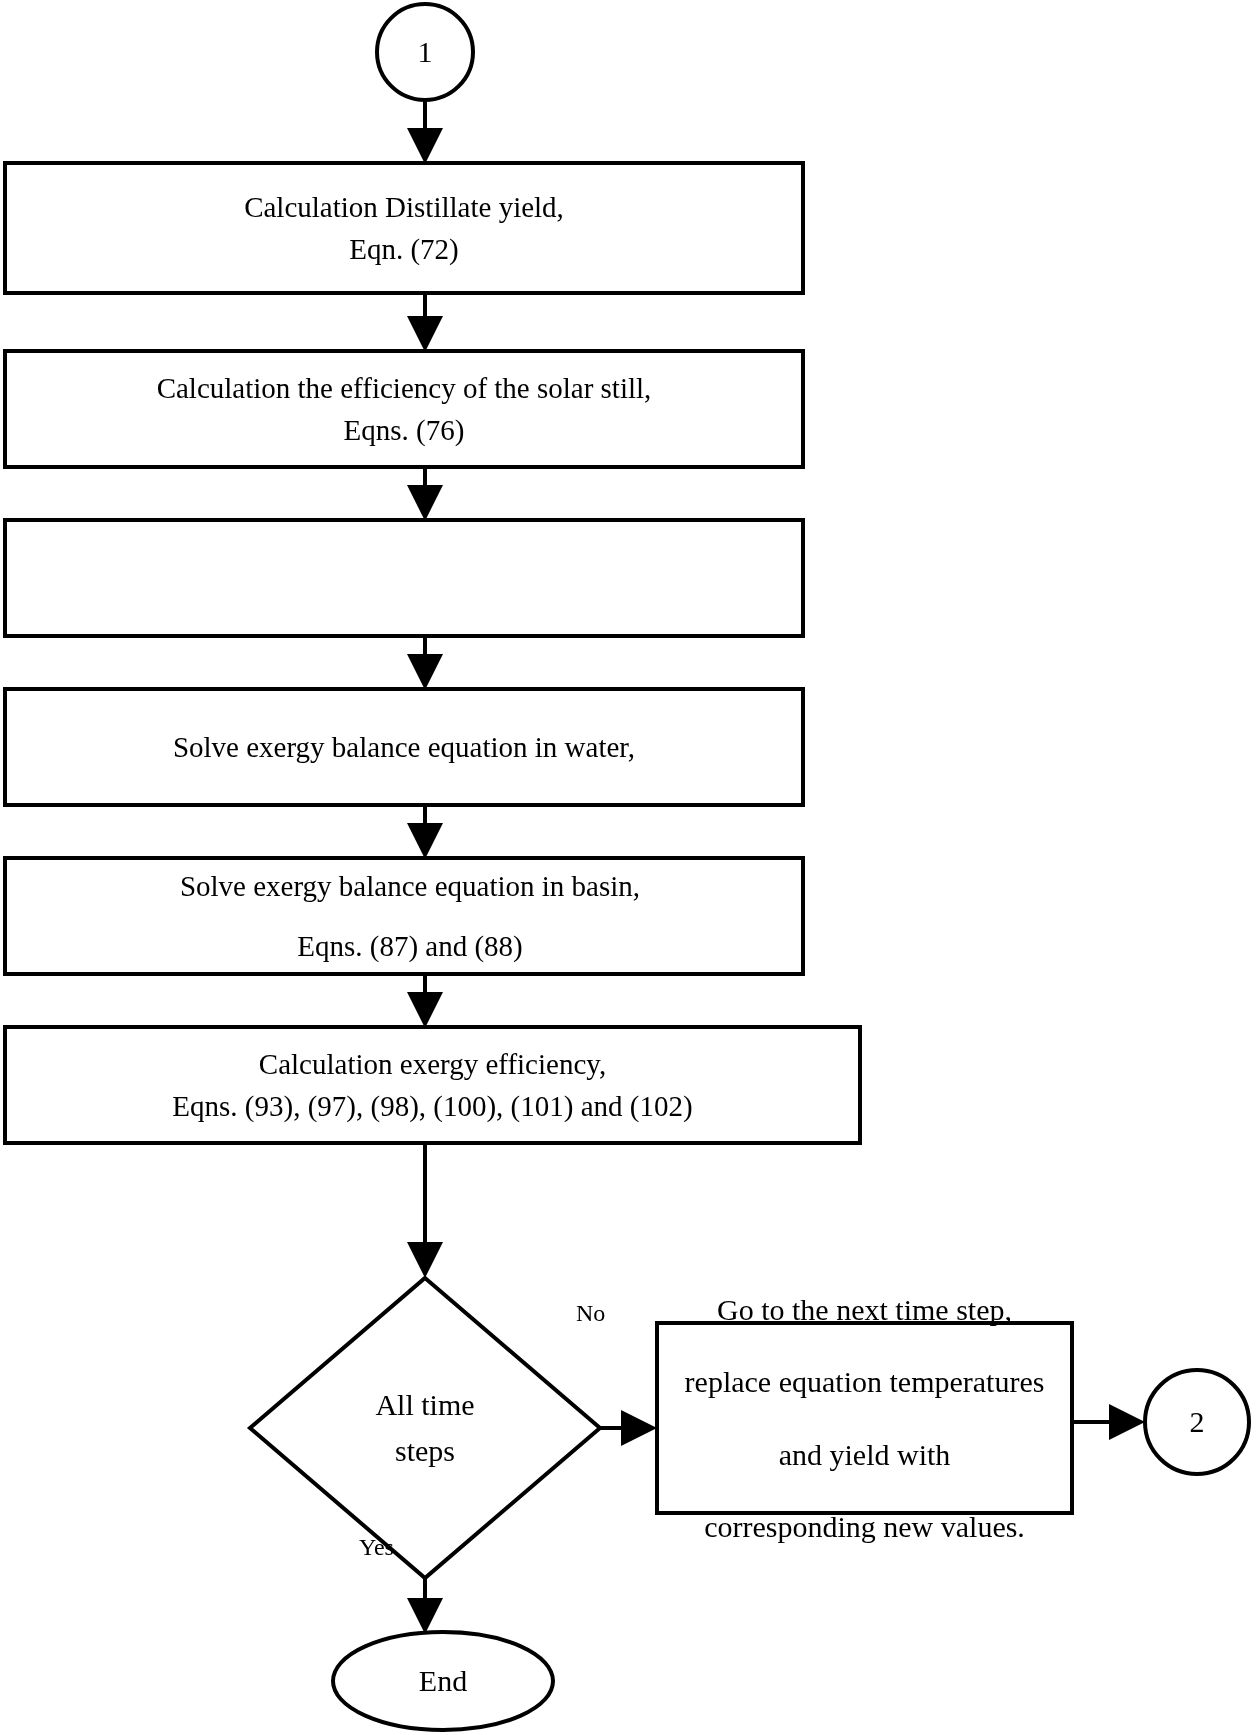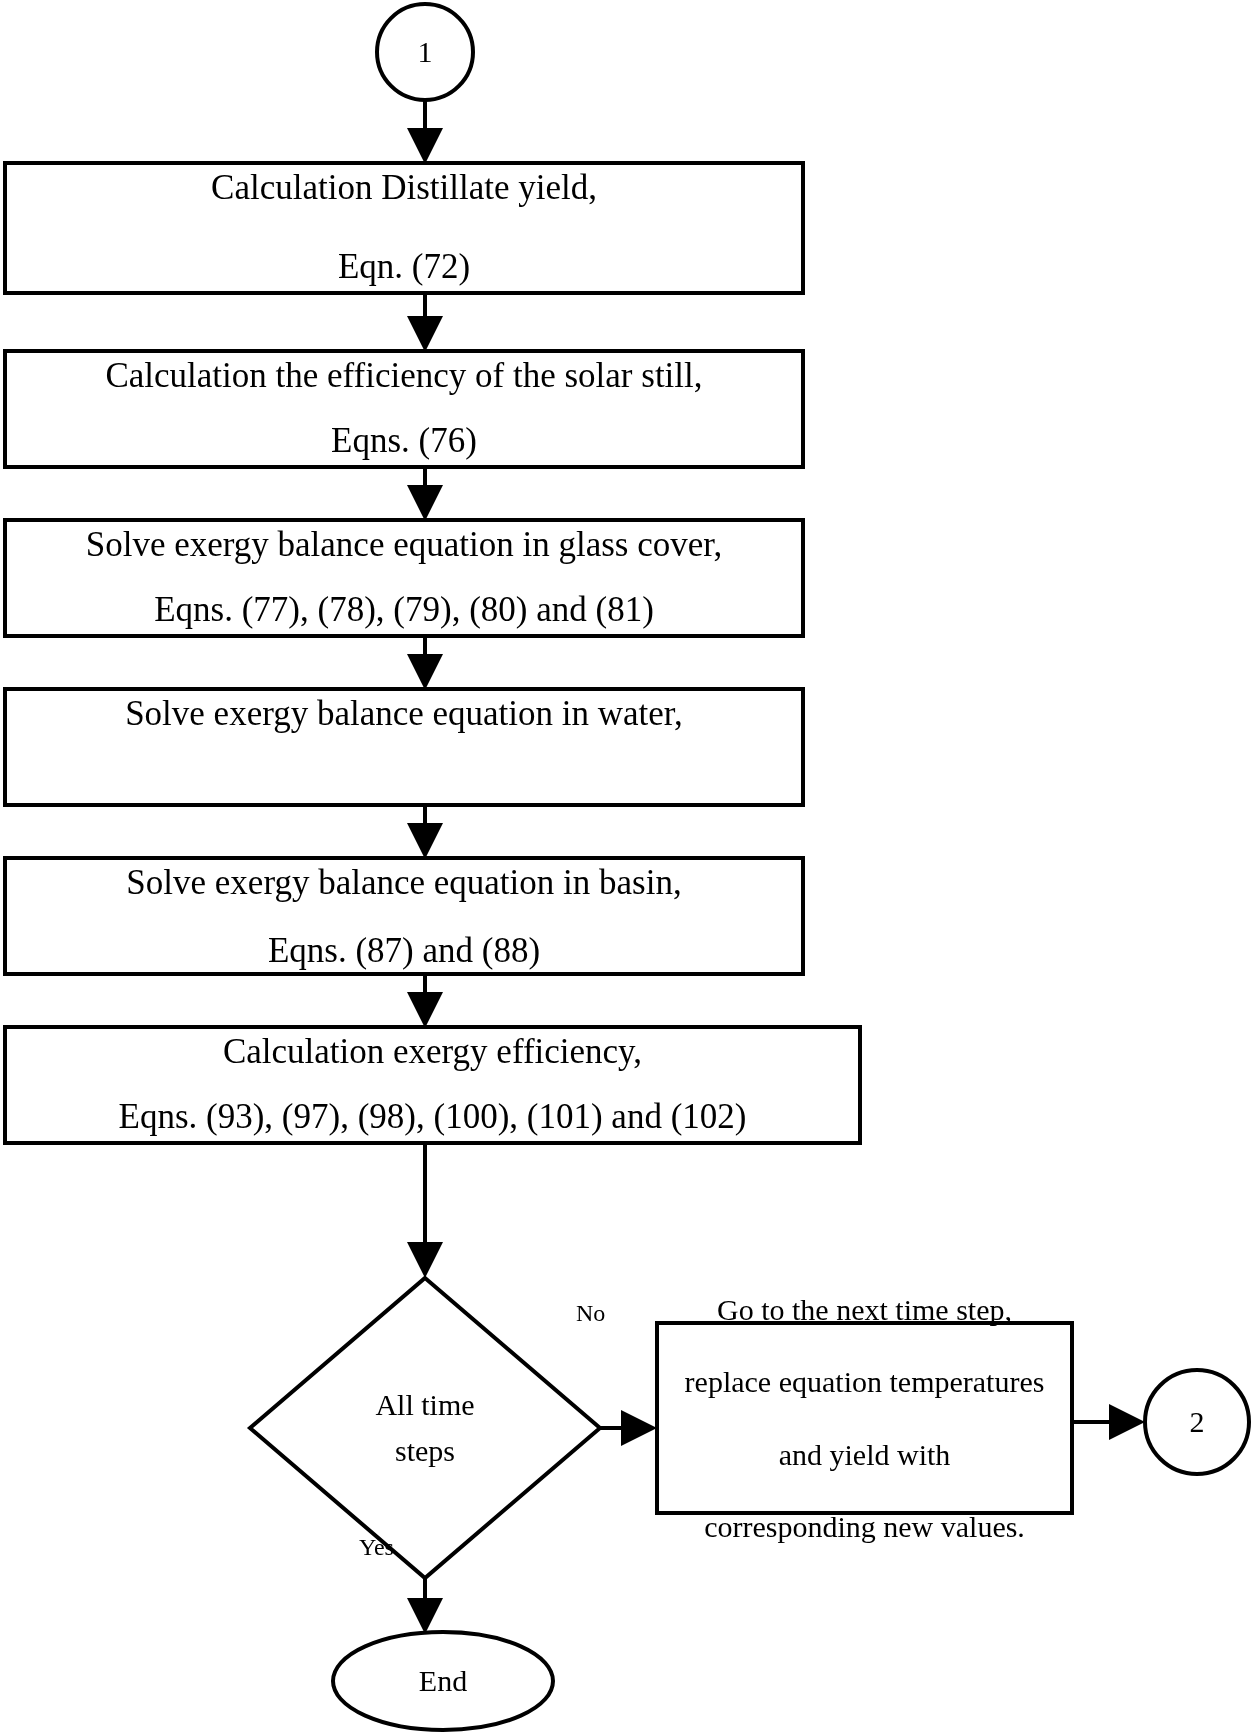--- a/index.html
+++ b/index.html
@@ -34,21 +34,21 @@
     justify-content: center;
     text-align: center;
     font-family: "Liberation Serif", "DejaVu Serif", serif;
     font-size: 30px;
     line-height: 1.45;
     color: #000000;
     pointer-events: none;
     white-space: nowrap;
   }
   .node-text .line { display: block; }
-  .proc-box { font-size: 35px; justify-content: space-between; }
+  .proc-box { font-size: 29px; }
   .connector-label {
     position: absolute;
     font-family: "Liberation Serif", "DejaVu Serif", serif;
     font-size: 24px;
     color: #000000;
     white-space: nowrap;
   }
   .conn-circle-text {
     font-size: 30px;
   }
@@ -119,30 +119,26 @@
   <div class="node-text proc-box" style="left:5px; top:163px; width:798px; height:130px;">
     <span class="line">Calculation Distillate yield,</span>
     <span class="line">Eqn. (72)</span>
   </div>
 
   <div class="node-text proc-box" style="left:5px; top:351px; width:798px; height:116px;">
     <span class="line">Calculation the efficiency of the solar still,</span>
     <span class="line">Eqns. (76)</span>
   </div>
 
-  <div class="node-text proc-box" style="left:5px; top:520px; width:798px; height:116px;">
-    <span class="line">Solve exergy balance equation in glass cover,</span>
-    <span class="line">Eqns. (77), (78), (79), (80) and (81)</span>
-  </div>
 
   <div class="node-text proc-box" style="left:5px; top:689px; width:798px; height:116px;">
     <span class="line">Solve exergy balance equation in water,</span>
   </div>
 
-  <div class="node-text proc-box" style="left:5px; top:858px; width:798px; height:116px;gap:17px;">
+  <div class="node-text proc-box" style="left:11px; top:858px; width:798px; height:116px;gap:17px;">
     <span class="line">Solve exergy balance equation in basin,</span>
     <span class="line">Eqns. (87) and (88)</span>
   </div>
 
   <div class="node-text proc-box" style="left:5px; top:1027px; width:855px; height:116px;">
     <span class="line">Calculation exergy efficiency,</span>
     <span class="line">Eqns. (93), (97), (98), (100), (101) and (102)</span>
   </div>
 
   <div class="node-text decision-text" style="left:325px; top:1380px; width:200px; height:96px;">

